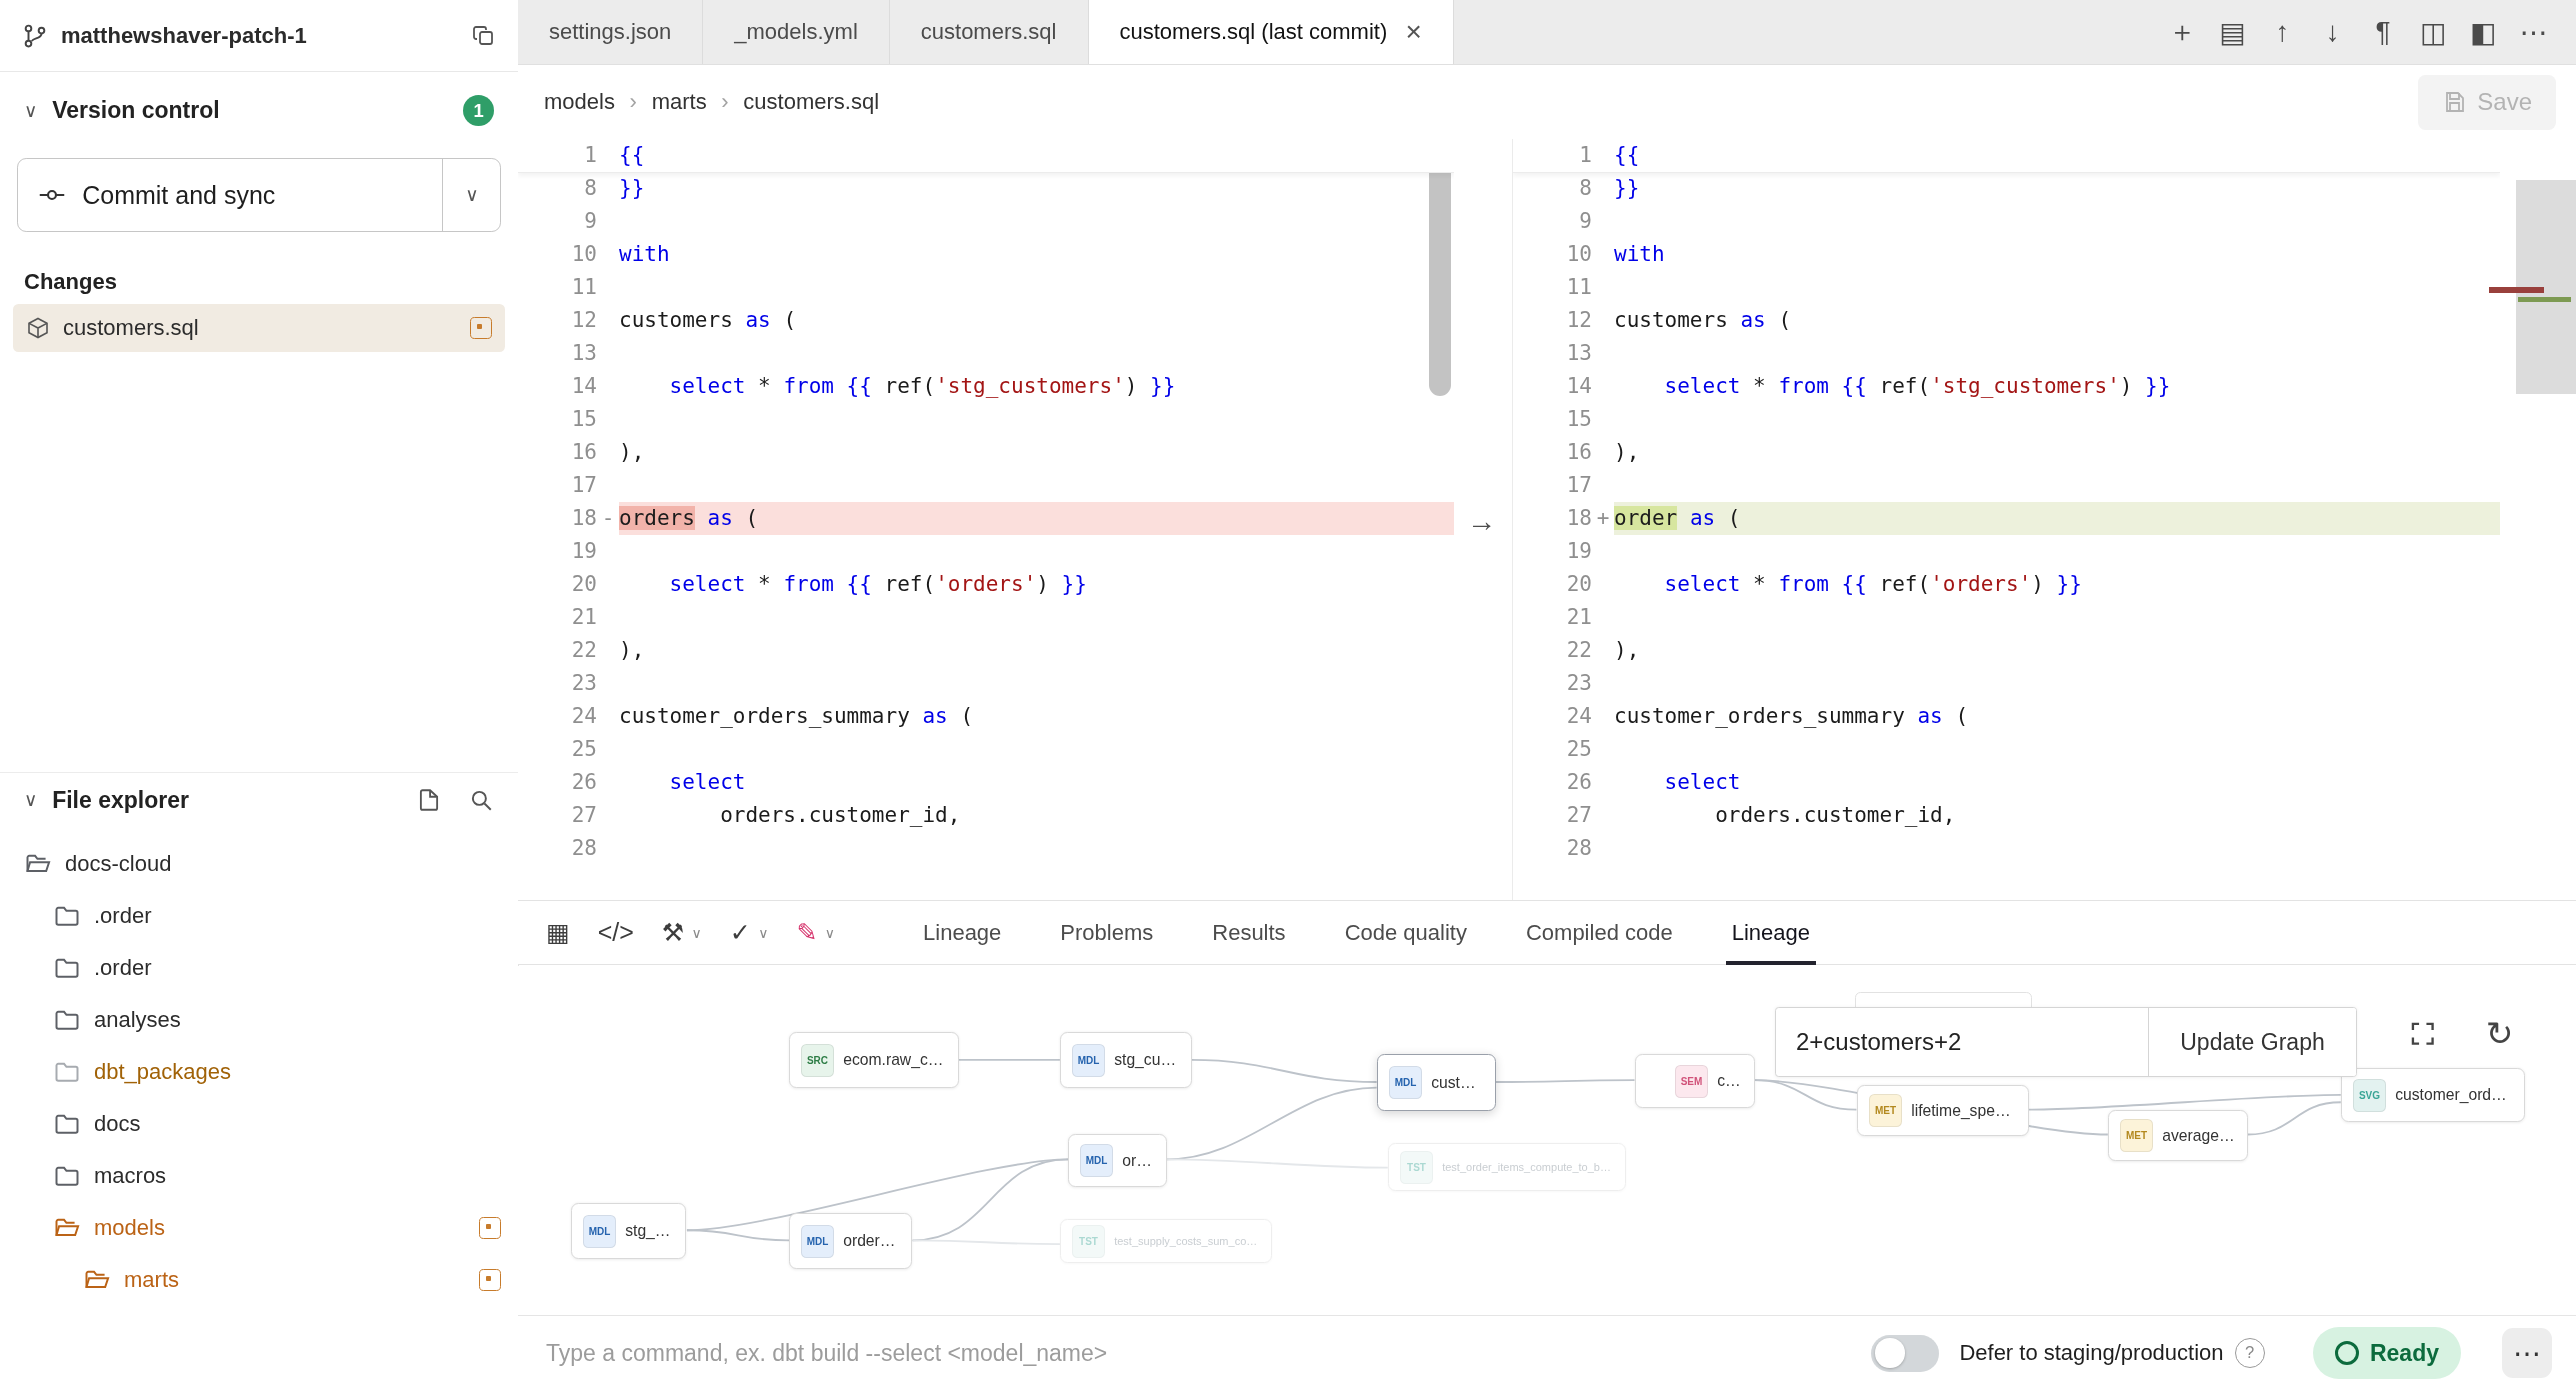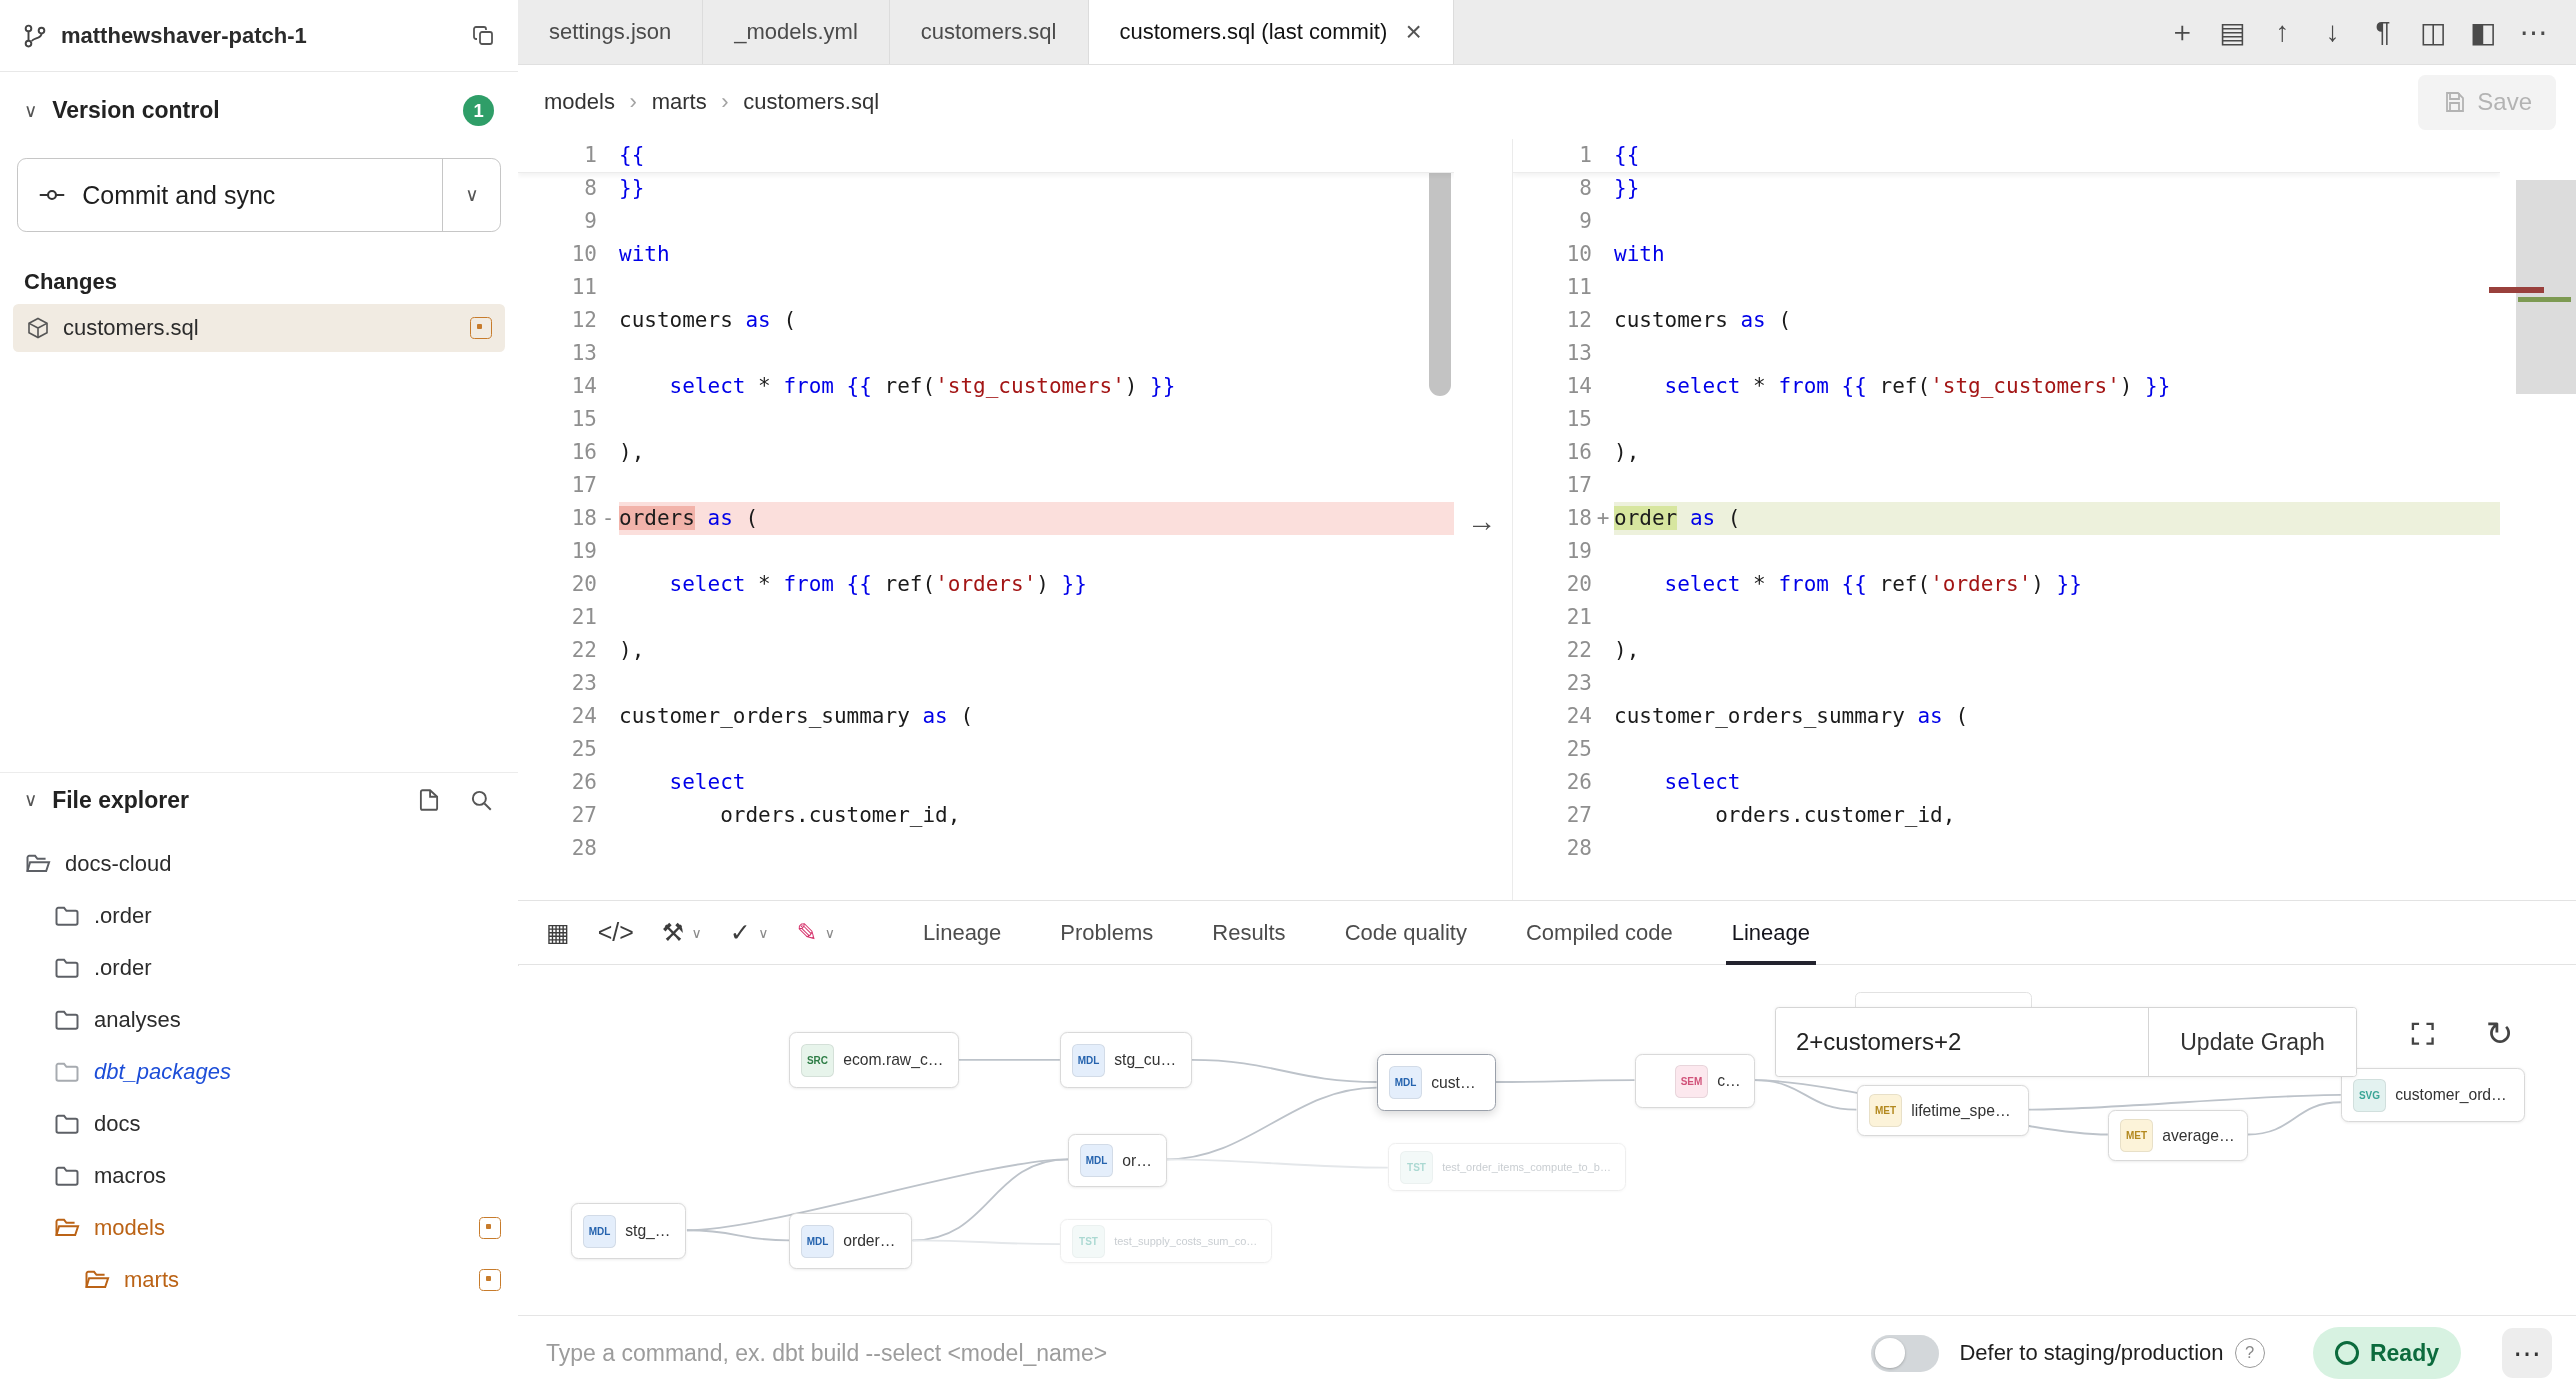--- a/index.html
+++ b/index.html
@@ -21,21 +21,21 @@
   .changes-label{position:absolute;top:269px;left:24px;font-size:22px;font-weight:700;color:#222}
   .change-row{position:absolute;top:304px;left:13px;right:13px;height:48px;background:#f1ebe2;border-radius:5.5px;display:flex;align-items:center;gap:13px;padding:0 13px;box-sizing:border-box}
   .change-name{font-size:22px;color:#2c2c2c;flex:1}
   .modbox{width:20px;height:20px;border:1.8px solid #c77b2b;border-radius:4.6px;position:relative;flex:0 0 auto}
   .modbox::after{content:"";position:absolute;left:5.5px;top:5.5px;width:5.5px;height:5.5px;background:#c77b2b;border-radius:0.9px}
   .fe-header{position:absolute;top:772px;left:0;right:0;height:55px;border-top:0.9px solid #ececec;display:flex;align-items:center;gap:14.7px;padding:0 24px;box-sizing:border-box}
   .fe-icons{margin-left:auto;display:flex;align-items:center;gap:26px}
   .tree{position:absolute;top:838px;left:0;right:0;bottom:0;overflow:hidden}
   .tree-row{height:52px;display:flex;align-items:center;gap:13px;box-sizing:border-box;padding-right:16.6px}
   .tree-label{font-size:22px;color:#2c2c2c}
-  .tree-row.muted .tree-label{color:#1d4ed8;font-style:italic}
+  .tree-row.muted .tree-label{color:#a16207;}
   .tree-row.modified .tree-label{color:#bb6316}
   .tree-row .modbox{margin-left:auto}
 
   
   .topbar{position:absolute;left:518px;right:0;top:0;height:65px;background:#ececec;display:flex;border-bottom:0.9px solid #e0e0e0;box-sizing:border-box}
   .tabs{display:flex;height:100%}
   .tab{display:flex;align-items:center;gap:18.4px;padding:17px 31px;font-size:22px;color:#4b4b4b;border-right:0.9px solid #dcdcdc;background:#ececec;white-space:nowrap}
   .tab.active{background:#fff;color:#121212}
   .tab-close{font-size:28px;color:#555;line-height:1}
   .top-icons{margin-left:auto;display:flex;align-items:center;gap:9.2px;padding-right:22px;font-size:28px;color:#4a4a4a}

